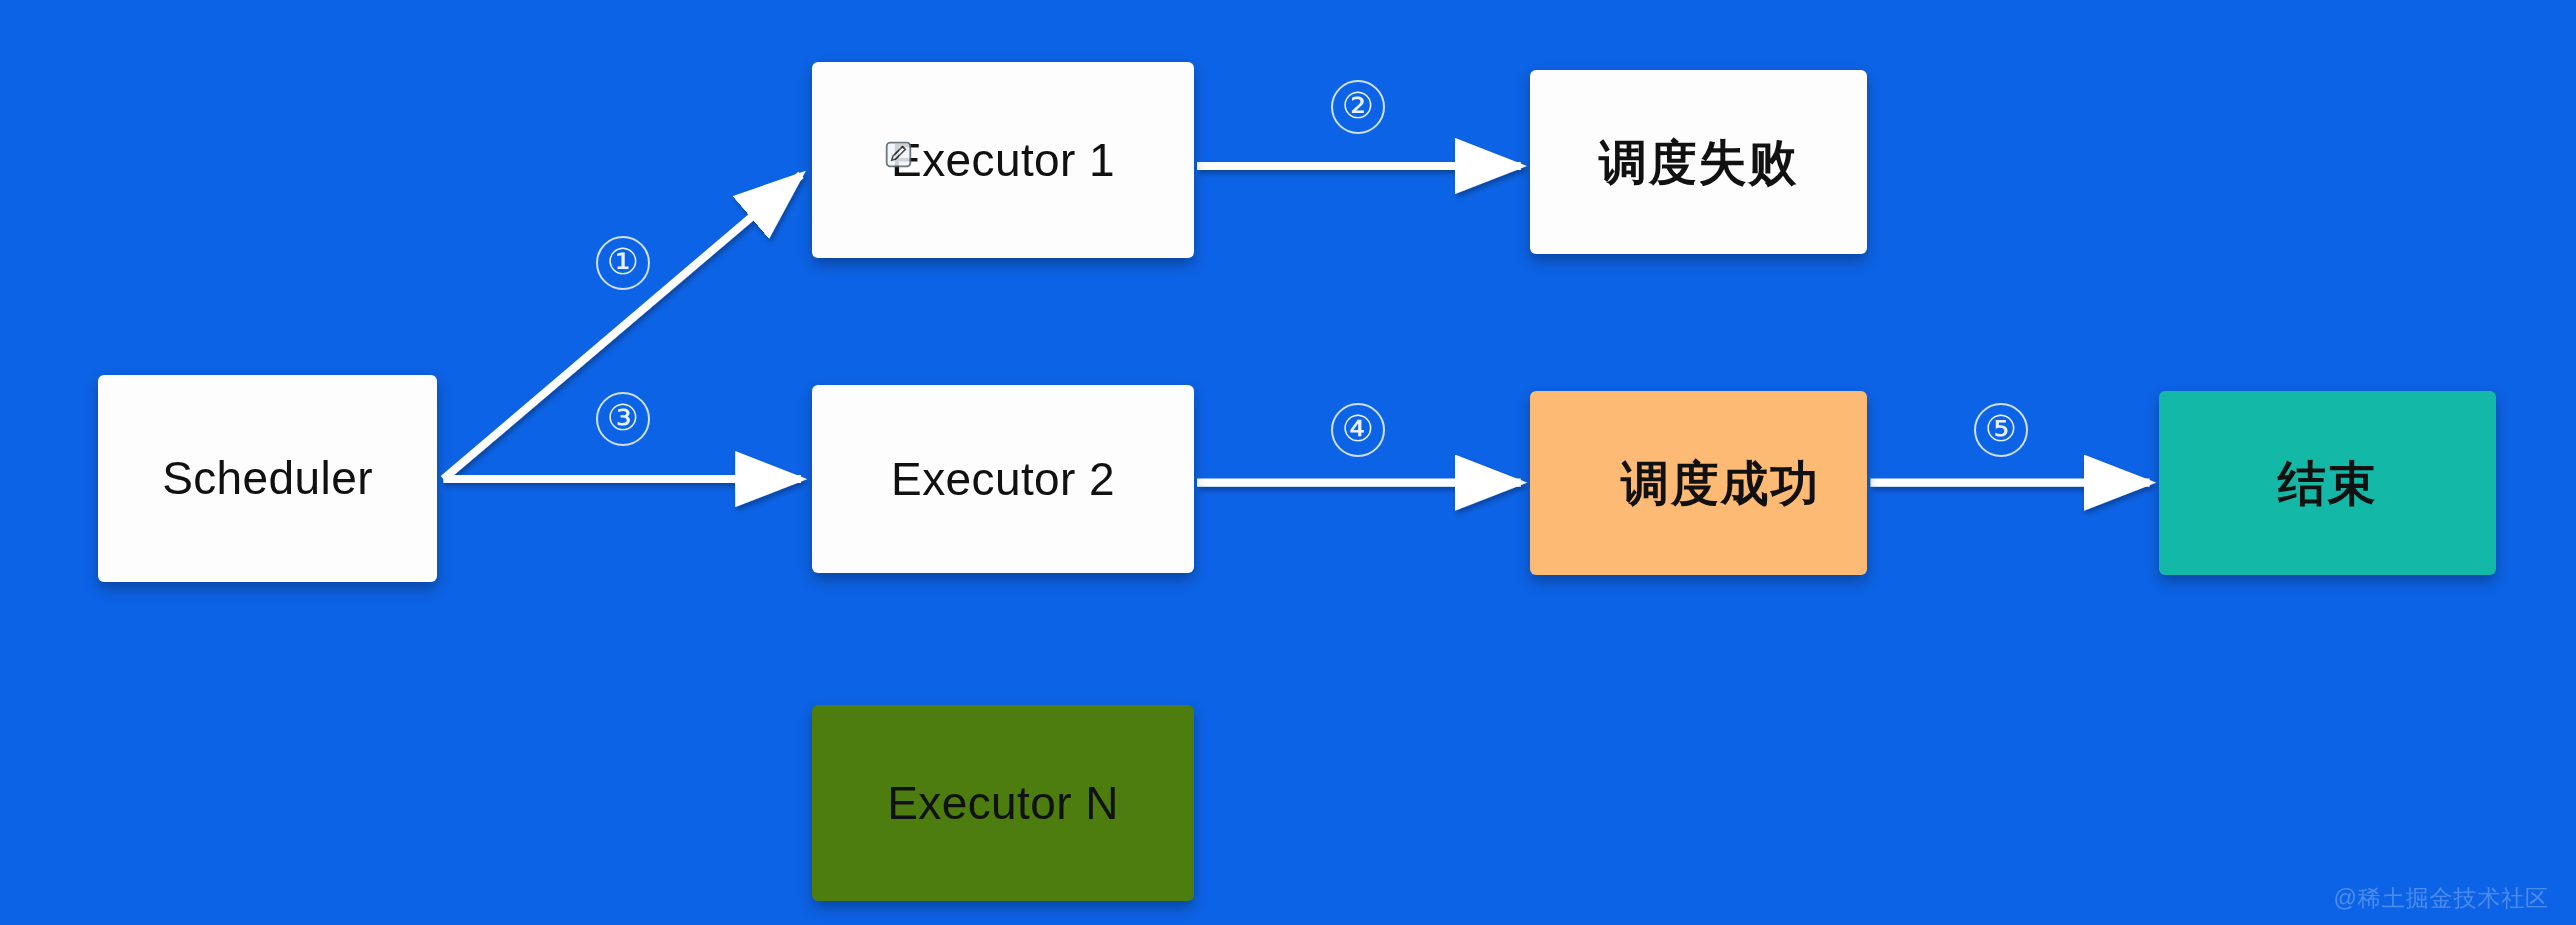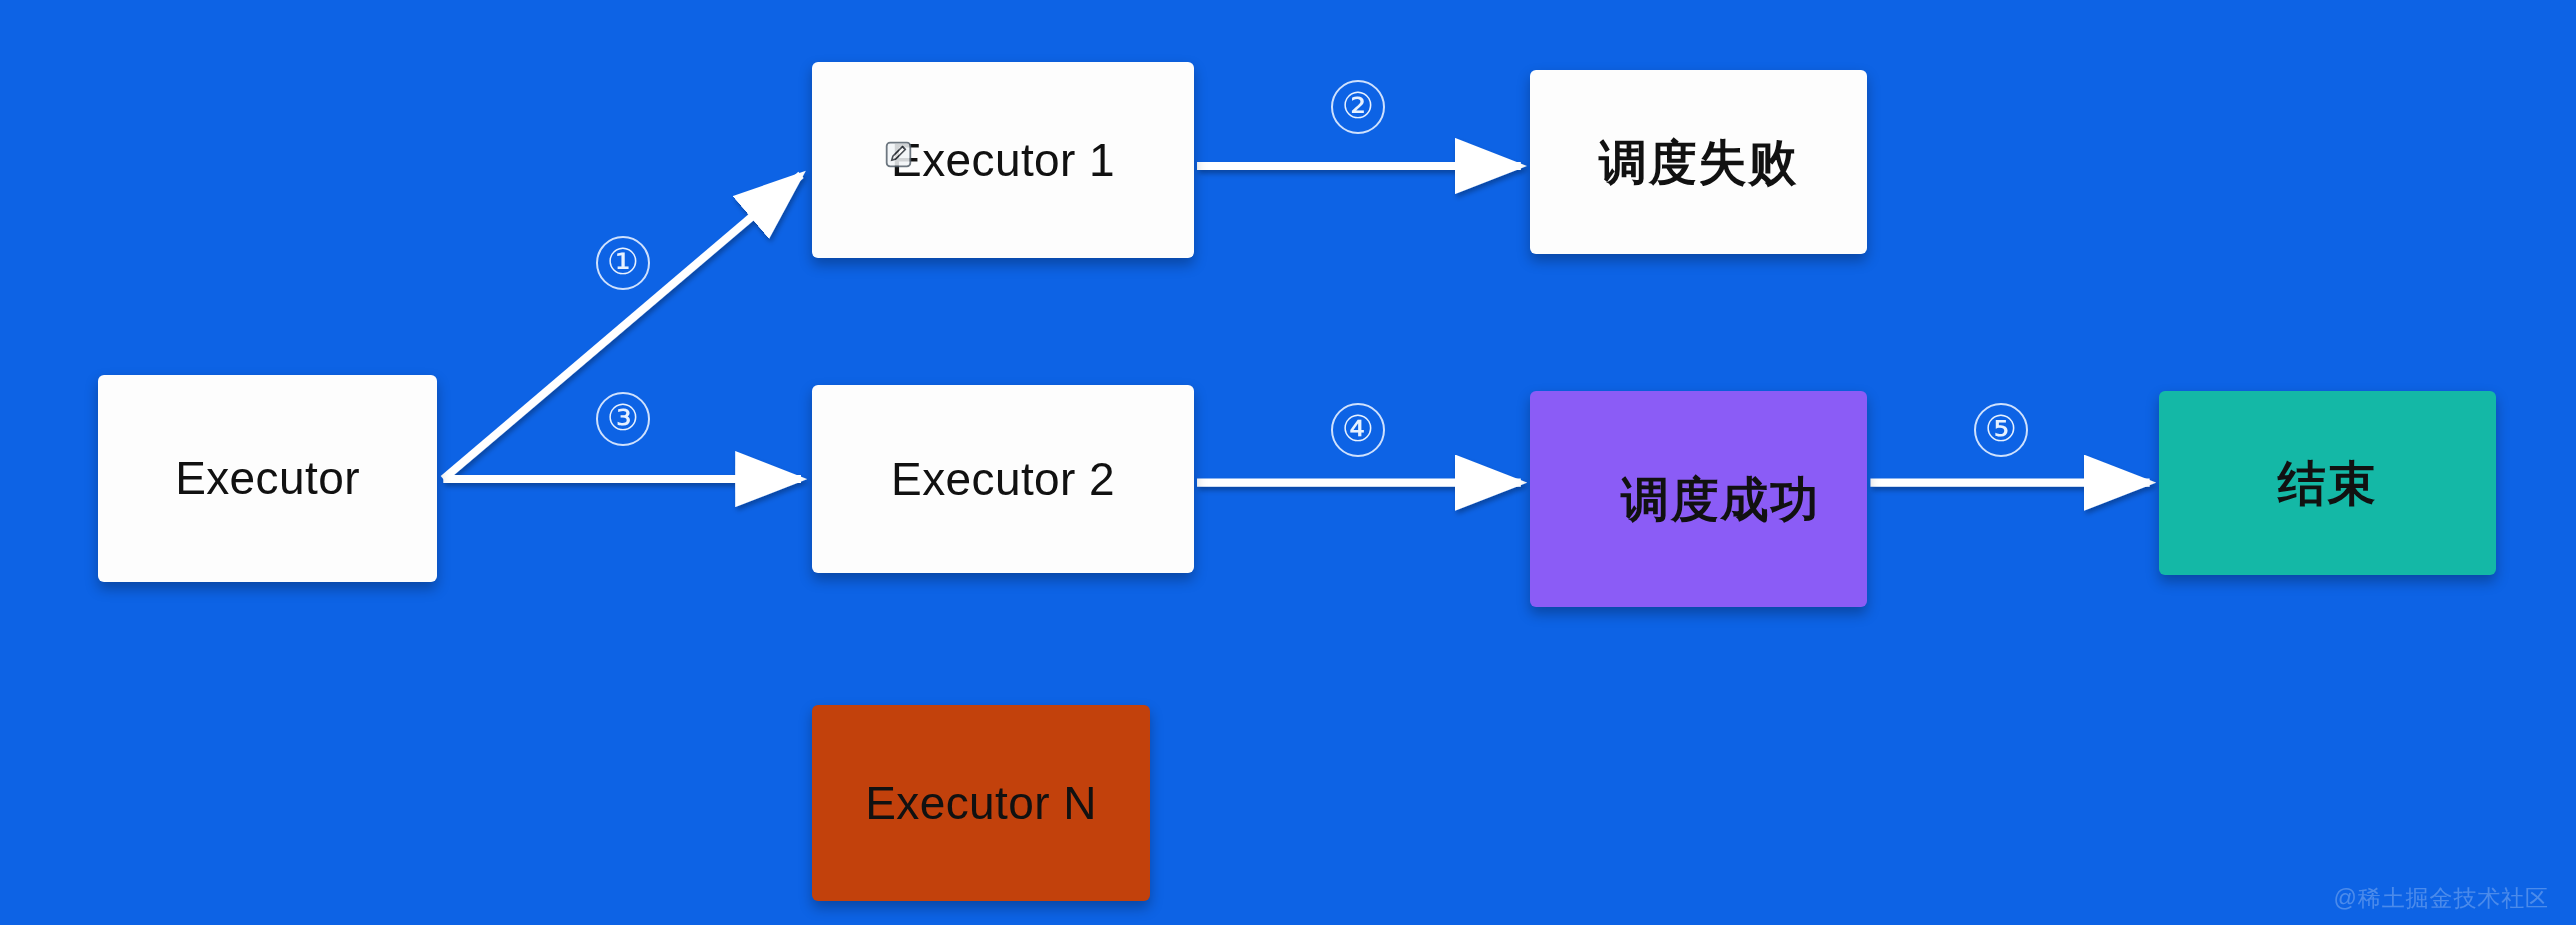--- a/index.html
+++ b/index.html
@@ -100,35 +100,35 @@
         <line x1="497" y1="537" x2="898" y2="196" stroke="#ffffff" stroke-width="9" marker-end="url(#arrowhead)"></line>
         <line x1="1342" y1="186" x2="1705" y2="186" stroke="#ffffff" stroke-width="9" marker-end="url(#arrowhead)"></line>
         <line x1="497" y1="537" x2="898" y2="537" stroke="#ffffff" stroke-width="9" marker-end="url(#arrowhead)"></line>
         <line x1="1342" y1="541" x2="1705" y2="541" stroke="#ffffff" stroke-width="9" marker-end="url(#arrowhead)"></line>
         <line x1="2097" y1="541" x2="2410" y2="541" stroke="#ffffff" stroke-width="9" marker-end="url(#arrowhead)"></line>
       </g>
   </svg>
 
   <div id="nodes-layer">
       <div class="node" style="left: 98px; top: 375px; width: 339px; height: 207px; background: rgb(253, 253, 253);">
-        <div class="node-label" style="color: rgb(17, 17, 17);">Executor</div>
+        <div class="node-label" style="color: rgb(17, 17, 17);">Scheduler</div>
       </div>
       <div class="node" style="left: 812px; top: 62px; width: 382px; height: 196px; background: rgb(253, 253, 253);">
         <div class="node-label" style="color: rgb(17, 17, 17);">Executor 1</div>
       </div>
       <div class="node" style="left: 812px; top: 385px; width: 382px; height: 188px; background: rgb(253, 253, 253);">
         <div class="node-label" style="color: rgb(17, 17, 17);">Executor 2</div>
       </div>
-      <div class="node" style="left: 812px; top: 705px; width: 338px; height: 196px; background: #c2410c;">
+      <div class="node" style="left: 812px; top: 705px; width: 382px; height: 196px; background: #4d7c0f;">
         <div class="node-label" style="color: rgb(17, 17, 17);">Executor N</div>
       </div>
       <div class="node" style="left: 1530px; top: 70px; width: 337px; height: 184px; background: rgb(253, 253, 253);">
         <div class="node-label cjk" style="color: rgb(17, 17, 17);">调度失败</div>
       </div>
-      <div class="node" style="left: 1530px; top: 391px; width: 337px; height: 216px; background: #8b5cf6; padding-left: 44px;">
+      <div class="node" style="left: 1530px; top: 391px; width: 337px; height: 184px; background: #fdba74; padding-left: 44px;">
         <div class="node-label cjk" style="color: rgb(17, 17, 17);">调度成功</div>
       </div>
       <div class="node" style="left: 2159px; top: 391px; width: 337px; height: 184px; background: #14b8a6;">
         <div class="node-label cjk" style="color: rgb(17, 17, 17);">结束</div>
       </div>
     </div>
   <div id="badges-layer">
       <div class="edge-badge" style="left: 596px; top: 236px; color: rgb(232, 242, 255);">①</div>
       <div class="edge-badge" style="left: 1331px; top: 80px; color: rgb(232, 242, 255);">②</div>
       <div class="edge-badge" style="left: 596px; top: 392px; color: rgb(232, 242, 255);">③</div>

